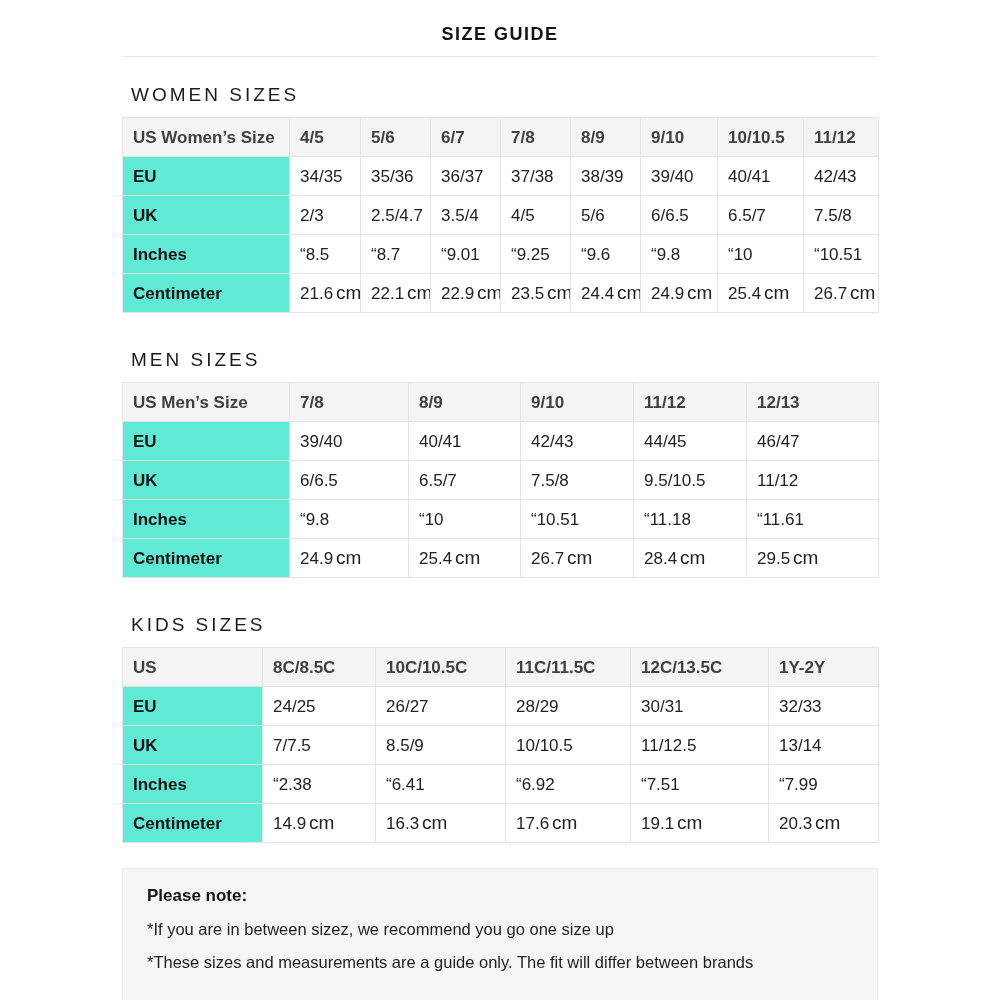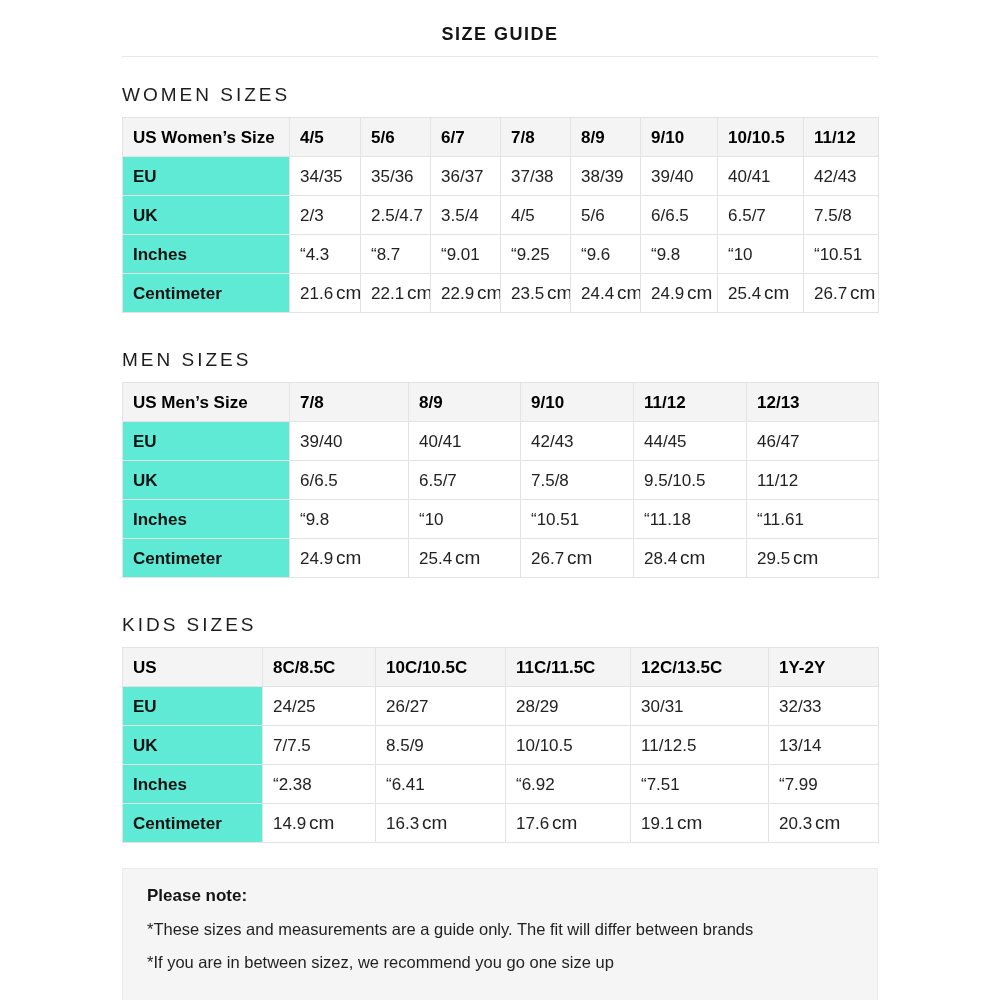--- a/index.html
+++ b/index.html
@@ -21,21 +21,21 @@
     letter-spacing: 1.5px;
     color: #141414;
   }
   .title-rule {
     border: 0;
     border-top: 1px solid #e7e7e7;
     margin: 11px 0 0;
   }
 
   .section h2 {
-    margin: 36px 0 11px;
+    margin: 36px 9px 11px;
     font-size: 19px;
     font-weight: 400;
     letter-spacing: 3px;
     color: #1c1c1c;
   }
   .section:first-child h2 { margin-top: 27px; }
 
   table.tbl {
     width: 756px;
     border-collapse: collapse;
@@ -48,21 +48,21 @@
     text-align: left;
     vertical-align: middle;
     font-size: 17px;
     line-height: 21px;
     white-space: nowrap;
     overflow: hidden;
   }
   .tbl thead th {
     background: #f4f4f4;
     font-weight: 700;
-    color: #000000;
+    color: #404040;
   }
   .tbl tbody th {
     background: #5eead4;
     font-weight: 700;
     color: #111;
   }
   .tbl tbody td { background: #ffffff; color: #222; font-weight: 400; }
   .unit { font-size: 19px; margin-left: 3px; color: #222; }
 
   .note {
@@ -137,21 +137,21 @@
               <td><span>2.5/4.7</span></td>
               <td><span>3.5/4</span></td>
               <td><span>4/5</span></td>
               <td><span>5/6</span></td>
               <td><span>6/6.5</span></td>
               <td><span>6.5/7</span></td>
               <td><span>7.5/8</span></td>
             </tr>
             <tr>
               <th>Inches</th>
-              <td><span>“4.3</span></td>
+              <td><span>“8.5</span></td>
               <td><span>“8.7</span></td>
               <td><span>“9.01</span></td>
               <td><span>“9.25</span></td>
               <td><span>“9.6</span></td>
               <td><span>“9.8</span></td>
               <td><span>“10</span></td>
               <td><span>“10.51</span></td>
             </tr>
             <tr>
               <th>Centimeter</th>
@@ -278,17 +278,17 @@
               <td><span>19.1</span><span class="unit">cm</span></td>
               <td><span>20.3</span><span class="unit">cm</span></td>
             </tr>
           </tbody>
         </table>
       </section>
     </div>
   <div class="note">
     <div class="note-title">Please note:</div>
     <div id="note-lines">
+        <p class="note-line">*If you are in between sizez, we recommend you go one size up</p>
         <p class="note-line">*These sizes and measurements are a guide only. The fit will differ between brands</p>
-        <p class="note-line">*If you are in between sizez, we recommend you go one size up</p>
       </div>
   </div>
 </div>
 
 </body></html>

